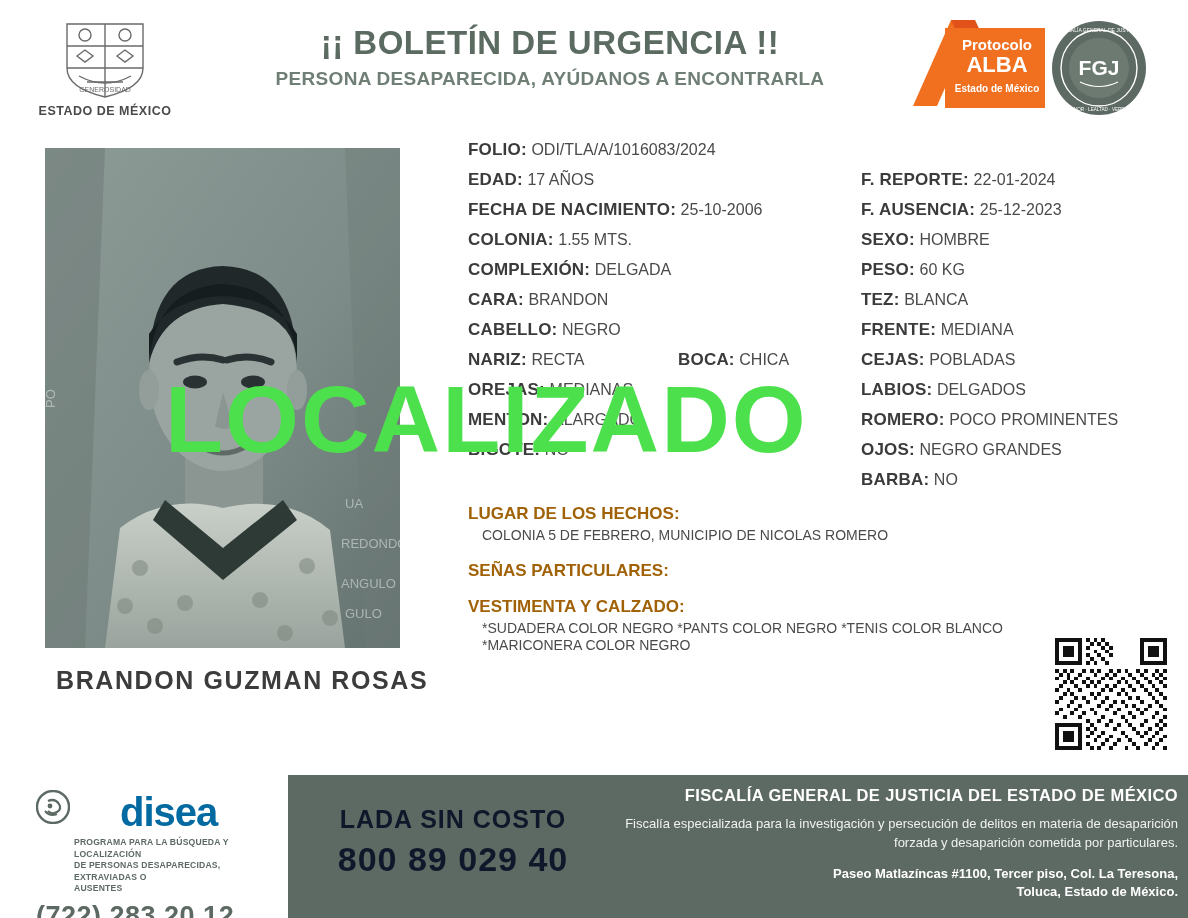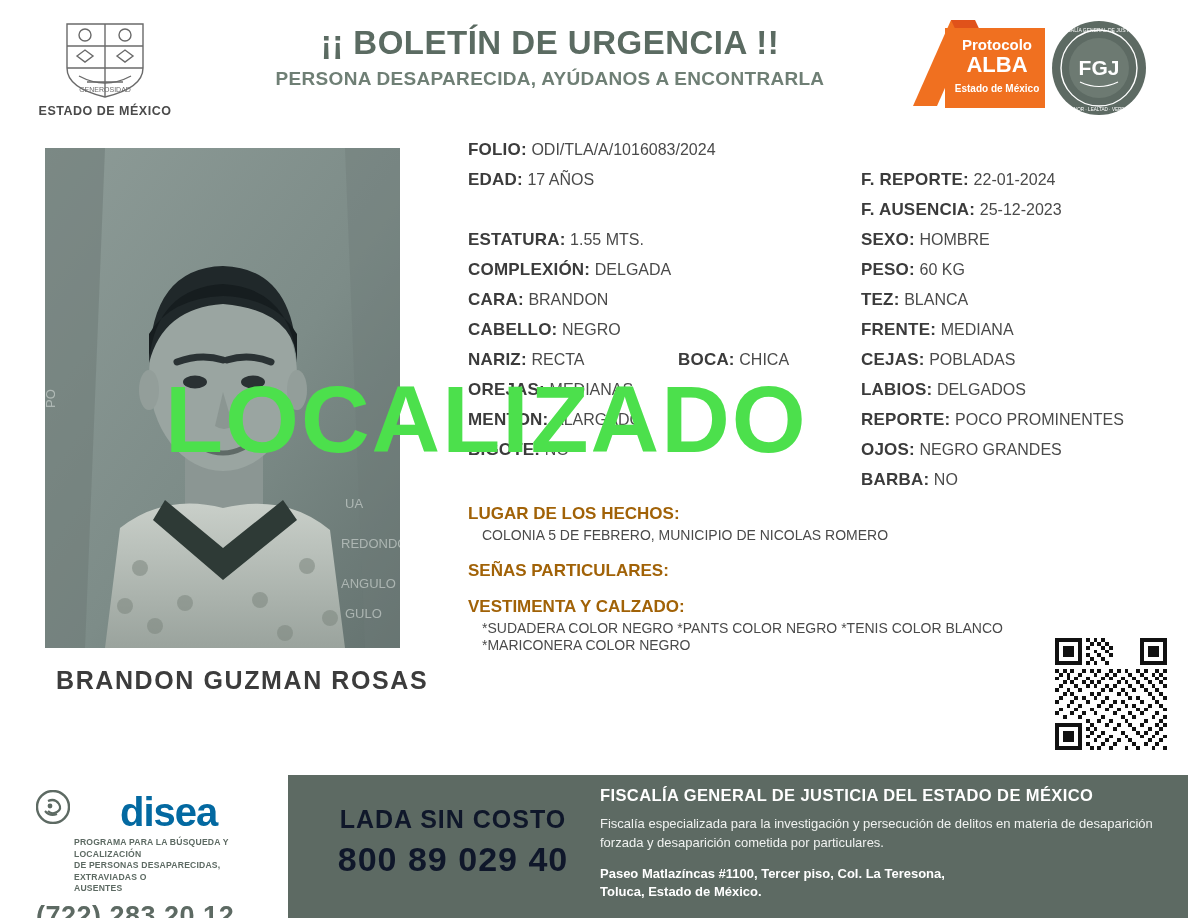--- a/index.html
+++ b/index.html
@@ -229,21 +229,21 @@
     font-size: 34px;
     font-weight: bold;
     letter-spacing: 1px;
     margin-top: 6px;
   }
   .fgj-text {
     position: absolute;
     left: 600px;
     top: 786px;
     width: 578px;
-    text-align: left;
+    text-align: right;
     color: #ffffff;
   }
   .fgj-title {
     font-size: 16.5px;
     font-weight: bold;
     letter-spacing: 0.4px;
   }
   .fgj-desc {
     font-size: 13px;
     line-height: 1.45;
@@ -385,29 +385,33 @@
       <span class="lbl">EDAD:</span>
       <span class="val">17 AÑOS</span>
     </span>
     <span class="col-right">
       <span class="lbl">F. REPORTE:</span>
       <span class="val">22-01-2024</span>
     </span>
   </div>
 
   <div class="row">
+    <span class="col-left">
+      <span class="lbl">FECHA DE NACIMIENTO:</span>
+      <span class="val">25-10-2006</span>
+    </span>
     <span class="col-right">
       <span class="lbl">F. AUSENCIA:</span>
       <span class="val">25-12-2023</span>
     </span>
   </div>
 
   <div class="row">
     <span class="col-left">
-      <span class="lbl">ESTATURA:</span>
+      <span class="lbl">COLONIA:</span>
       <span class="val">1.55 MTS.</span>
     </span>
     <span class="col-right">
       <span class="lbl">SEXO:</span>
       <span class="val">HOMBRE</span>
     </span>
   </div>
 
   <div class="row">
     <span class="col-left">
@@ -467,21 +471,21 @@
       <span class="val">DELGADOS</span>
     </span>
   </div>
 
   <div class="row">
     <span class="col-left">
       <span class="lbl">MENTON:</span>
       <span class="val">ALARGADO</span>
     </span>
     <span class="col-right">
-      <span class="lbl">REPORTE:</span>
+      <span class="lbl">ROMERO:</span>
       <span class="val">POCO PROMINENTES</span>
     </span>
   </div>
 
   <div class="row">
     <span class="col-left">
       <span class="lbl">BIGOTE:</span>
       <span class="val">NO</span>
     </span>
     <span class="col-right">

